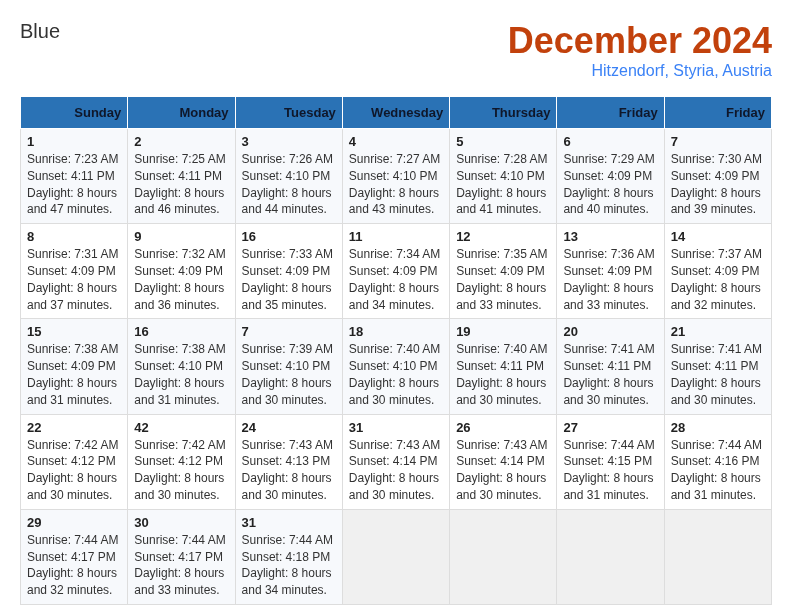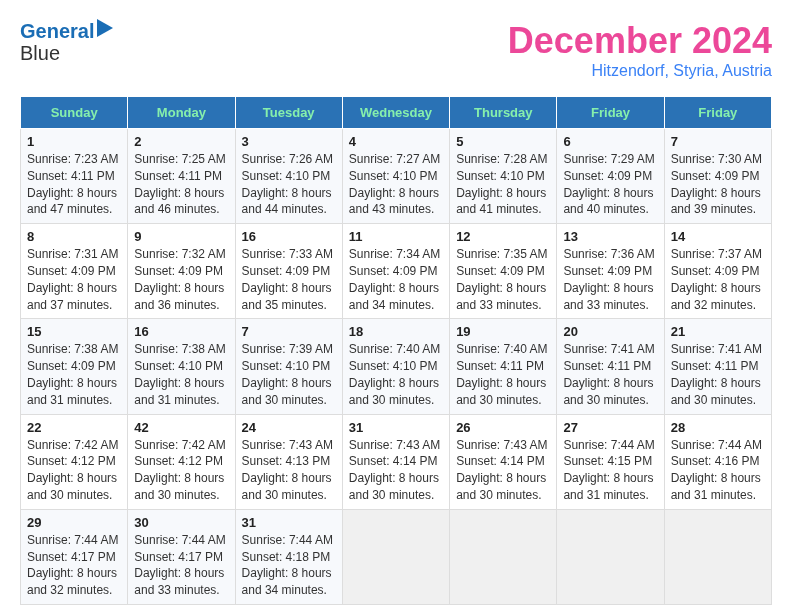--- a/index.html
+++ b/index.html
@@ -19,39 +19,39 @@
     .logo {
       display: flex;
       align-items: center;
     }
     .title-block {
       text-align: right;
     }
     .month-title {
       font-size: 36px;
       font-weight: bold;
-      color: #ec4899;
+      color: #c2410c;
       margin-left: 46px;
     }
     .location {
       font-size: 16px;
       color: #3b82f6;
     }
     .calendar {
       width: 100%;
       border-collapse: collapse;
       font-size: 11px;
     }
     .calendar thead tr th {
       background-color: #2a72b5;
-      color: #86efac;
+      color: #0f172a;
       padding: 8px 6px;
       font-size: 13px;
       font-weight: bold;
-      text-align: center;
+      text-align: right;
       border: 1px solid #fff;
     }
     .calendar tbody tr td {
       border: 1px solid #ddd;
       padding: 5px 6px;
       vertical-align: top;
       background: #fff;
       min-height: 70px;
       width: calc(100% / 7);
     }
@@ -76,29 +76,20 @@
     .empty-cell {
       background: #f0f0f0 !important;
     }
   </style>
 </head>
 <body>
 
 <div class="header">
   <div class="logo">
     <div>
-      <div style="display:flex; align-items:center;">
-        <div style="font-size:20px; font-weight:bold; color:#333; line-height:1.1;">
-          <span style="color:#1a6db5;">General</span><span style="display:inline-block; margin-left:3px; position:relative; top:-1px;">
-            <svg width="16" height="18" viewBox="0 0 16 18">
-                <polygon points="0,18 16,9 0,0" fill="#1a6db5"></polygon>
-              </svg>
-          </span>
-        </div>
-      </div>
       <div style="font-size:20px; font-weight:normal; color:#333;">Blue</div>
     </div>
   </div>
   <div class="title-block">
     <div class="month-title">December 2024</div>
     <div class="location">Hitzendorf, Styria, Austria</div>
   </div>
 </div>
 
 <table class="calendar">

